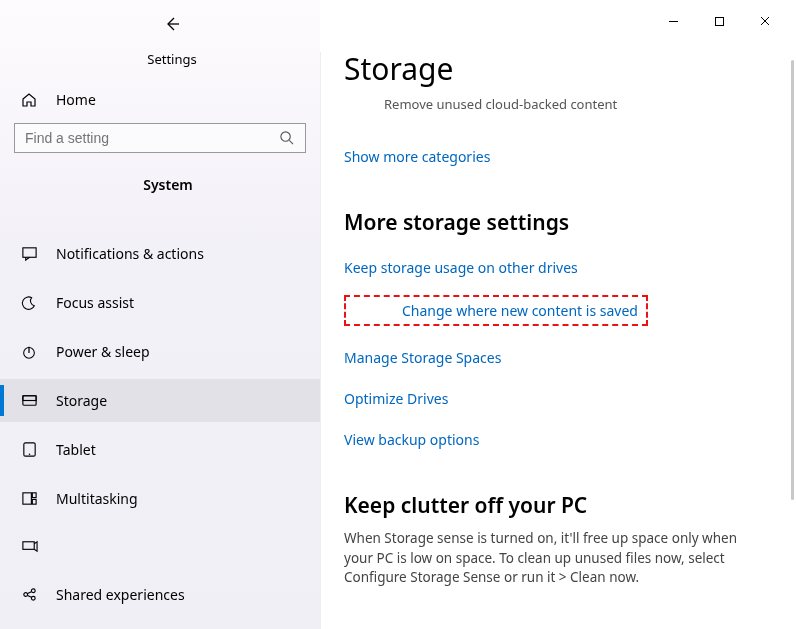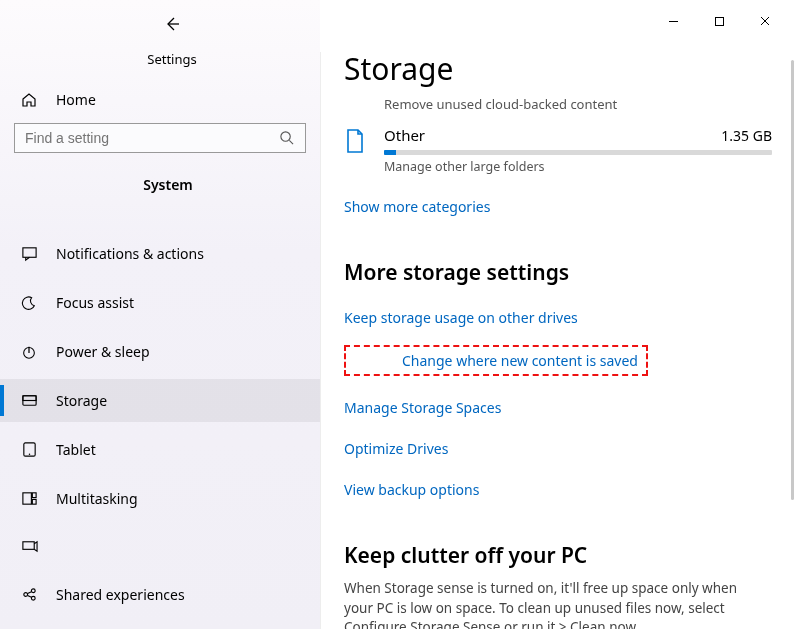--- a/index.html
+++ b/index.html
@@ -269,38 +269,20 @@
       <div class="win-btn">
           <svg width="12" height="12" viewBox="0 0 12 12">
             <path d="M2 2 L10 10 M10 2 L2 10" stroke="#000" stroke-width="1"></path>
           </svg>
         </div>
     </div>
 
     <h1 class="page-title">Storage</h1>
     <div class="sub-line">Remove unused cloud-backed content</div>
 
-    <div class="other-row">
-      <span class="other-icon">
-        <svg width="22" height="28" viewBox="0 0 22 28">
-            <path d="M4 3 H14 L18 7 V25 H4 Z" stroke="#0078d4" stroke-width="1.6" fill="none"></path>
-            <path d="M14 3 V7 H18" stroke="#0078d4" stroke-width="1.6" fill="none"></path>
-          </svg>
-      </span>
-      <div class="other-body">
-        <div class="other-head">
-          <span class="other-label">Other</span>
-          <span class="other-size">1.35 GB</span>
-        </div>
-        <div class="bar">
-            <div class="bar-fill"></div>
-          </div>
-        <div class="other-desc">Manage other large folders</div>
-      </div>
-    </div>
 
     <a class="link">Show more categories</a>
 
     <h2 class="section-title">More storage settings</h2>
 
     <div class="links-list">
       <a class="link">Keep storage usage on other drives</a>
       <div class="highlighted">
         <a class="link">Change where new content is saved</a>
       </div>

